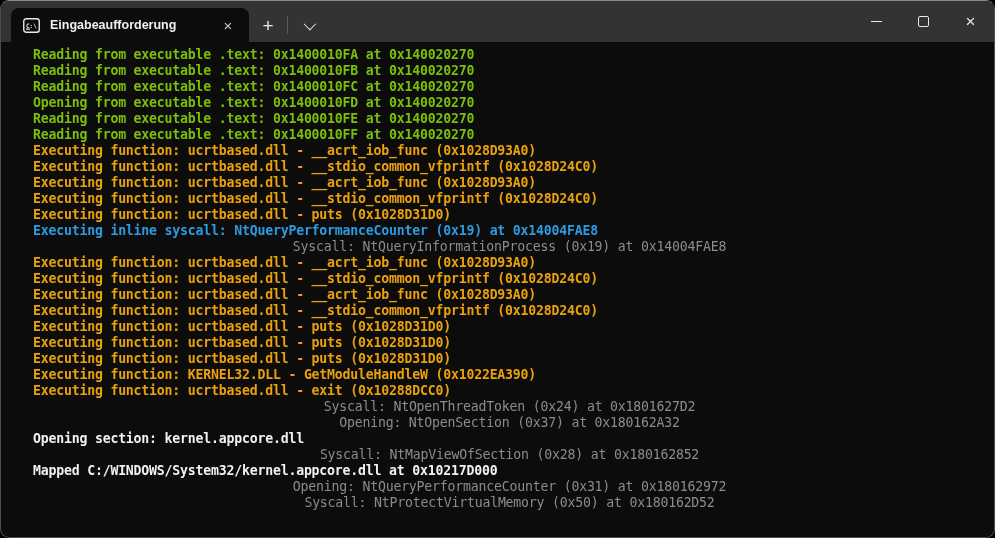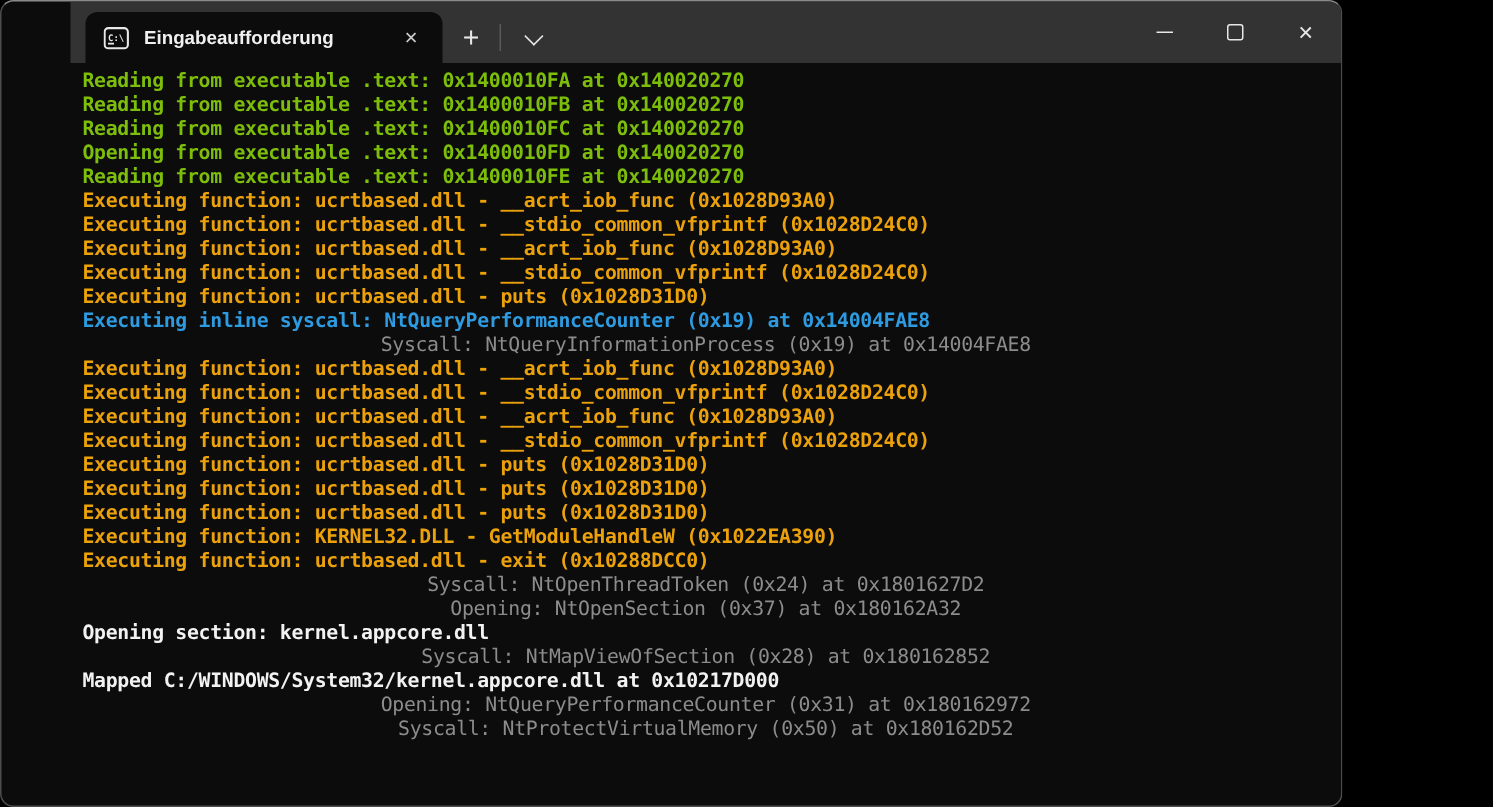--- a/index.html
+++ b/index.html
@@ -1,26 +1,25 @@
 <!DOCTYPE html>
 <html style="--background: #0C0C0C; --titlebar: #333333; --green: #7DBE0A; --orange: #EBA10C; --cyan: #2E9BE0; --gray: #8C8C8C; --white: #F2F2F2;"><head>
 <meta charset="utf-8">
 <style>
   html,body{margin:0;padding:0;background:#000;}
   .window{
     position:relative;
-    width:895px;height:538px;
+    width:995px;height:538px;
     box-sizing:border-box;
     background:var(--background,#0C0C0C);
     border:1px solid #4d4d4d;
     border-top-color:#8a8a8a;
     border-radius:9px;
     overflow:hidden;
     font-family:"Liberation Sans","DejaVu Sans",sans-serif;
-    padding-left:46px;
   }
   
   .titlebar{
     height:41px;
     background:var(--titlebar,#333333);
     display:flex;
     align-items:stretch;
   }
   .tab{
     margin-left:10px;
@@ -77,21 +76,21 @@
   .min-glyph{width:11px;height:1px;background:#e8e8e8;}
   .max-glyph{width:9px;height:9px;border:1px solid #e8e8e8;border-radius:2px;}
   .close-glyph{font-size:17px;font-weight:300;line-height:1;}
   
   .terminal{
     padding:5px 8px 0 8px;
     font-family:"DejaVu Sans Mono","Liberation Mono",monospace;
     font-size:13.2px;
     line-height:16px;
   }
-  .line{white-space:pre;letter-spacing:-0.2px;}
+  .line{white-space:pre;letter-spacing:-0.2px;margin-left:24px;}
   .line[data-color="green"]{color:var(--green,#7dbe0a);font-weight:bold;}
   .line[data-color="orange"]{color:var(--orange,#eba10c);font-weight:bold;}
   .line[data-color="cyan"]{color:var(--cyan,#2e9be0);font-weight:bold;}
   .line[data-color="white"]{color:var(--white,#f2f2f2);font-weight:bold;}
   .line[data-color="gray"]{color:var(--gray,#8c8c8c);font-weight:normal;text-align:center;}
 </style>
 </head>
 <body>
 
 <div class="window">
@@ -131,20 +130,21 @@
     </div>
 
   </div>
 
   <div class="terminal">
       <div class="line" data-color="green">Reading from executable .text: 0x1400010FA at 0x140020270</div>
       <div class="line" data-color="green">Reading from executable .text: 0x1400010FB at 0x140020270</div>
       <div class="line" data-color="green">Reading from executable .text: 0x1400010FC at 0x140020270</div>
       <div class="line" data-color="green">Opening from executable .text: 0x1400010FD at 0x140020270</div>
       <div class="line" data-color="green">Reading from executable .text: 0x1400010FE at 0x140020270</div>
+      <div class="line" data-color="green">Reading from executable .text: 0x1400010FF at 0x140020270</div>
       <div class="line" data-color="orange">Executing function: ucrtbased.dll - __acrt_iob_func (0x1028D93A0)</div>
       <div class="line" data-color="orange">Executing function: ucrtbased.dll - __stdio_common_vfprintf (0x1028D24C0)</div>
       <div class="line" data-color="orange">Executing function: ucrtbased.dll - __acrt_iob_func (0x1028D93A0)</div>
       <div class="line" data-color="orange">Executing function: ucrtbased.dll - __stdio_common_vfprintf (0x1028D24C0)</div>
       <div class="line" data-color="orange">Executing function: ucrtbased.dll - puts (0x1028D31D0)</div>
       <div class="line" data-color="cyan">Executing inline syscall: NtQueryPerformanceCounter (0x19) at 0x14004FAE8</div>
       <div class="line" data-color="gray">Syscall: NtQueryInformationProcess (0x19) at 0x14004FAE8</div>
       <div class="line" data-color="orange">Executing function: ucrtbased.dll - __acrt_iob_func (0x1028D93A0)</div>
       <div class="line" data-color="orange">Executing function: ucrtbased.dll - __stdio_common_vfprintf (0x1028D24C0)</div>
       <div class="line" data-color="orange">Executing function: ucrtbased.dll - __acrt_iob_func (0x1028D93A0)</div>

